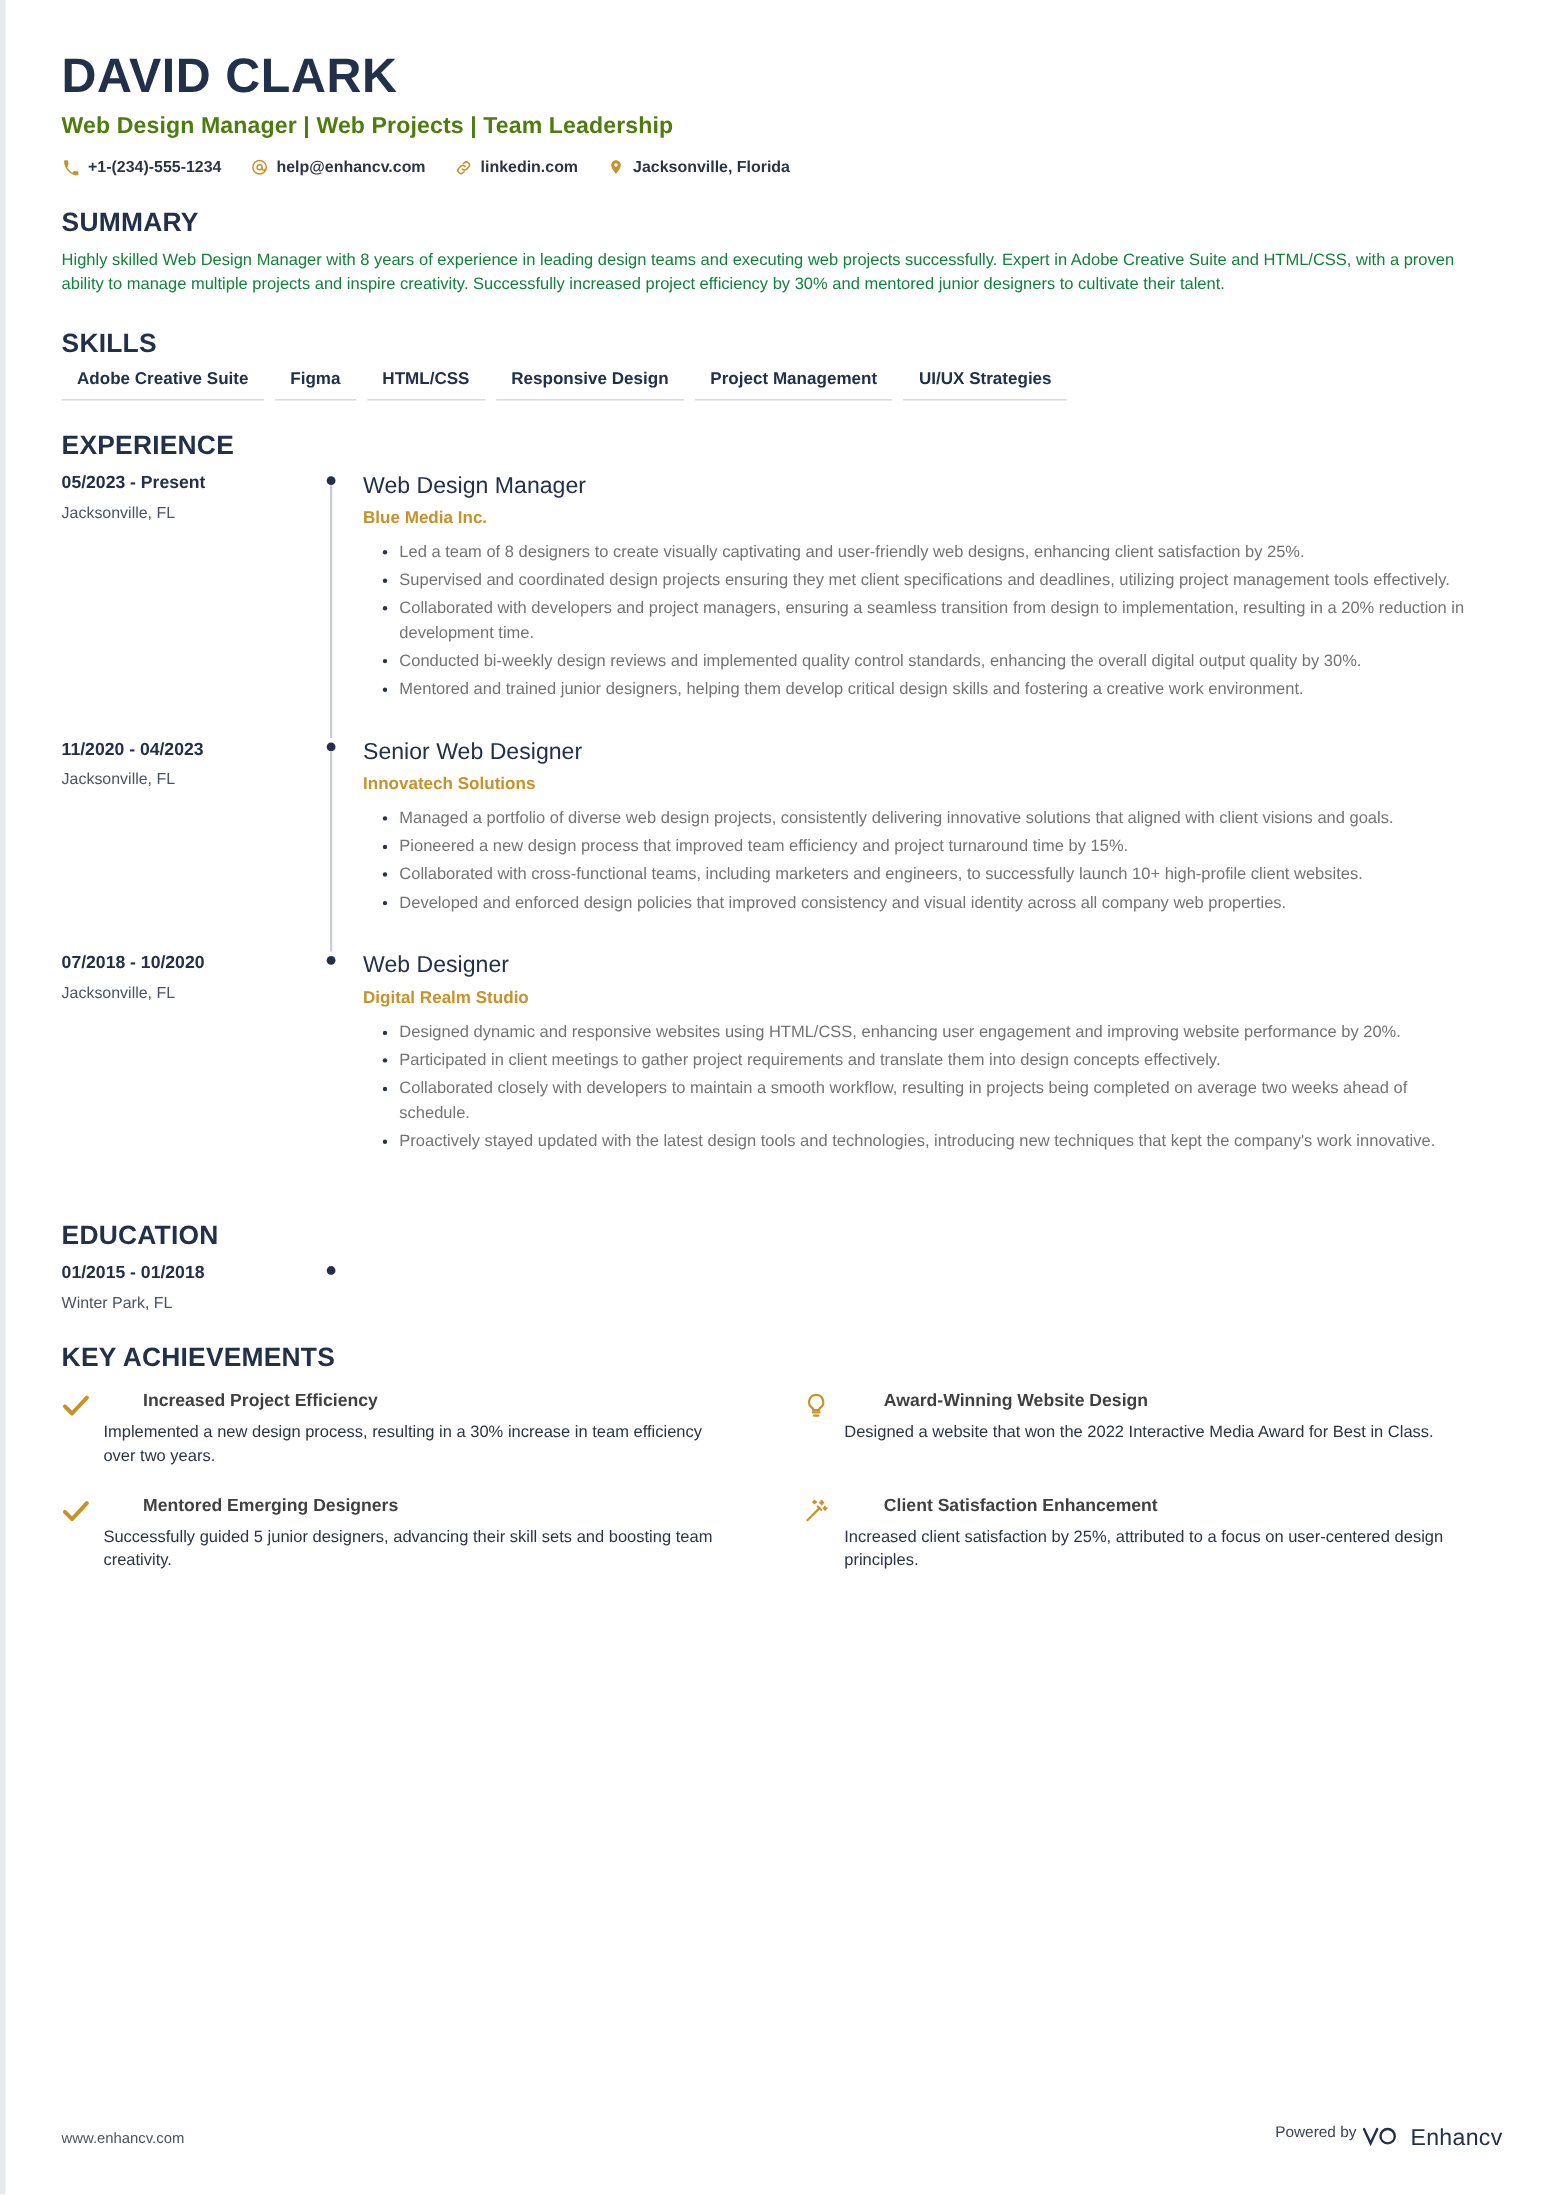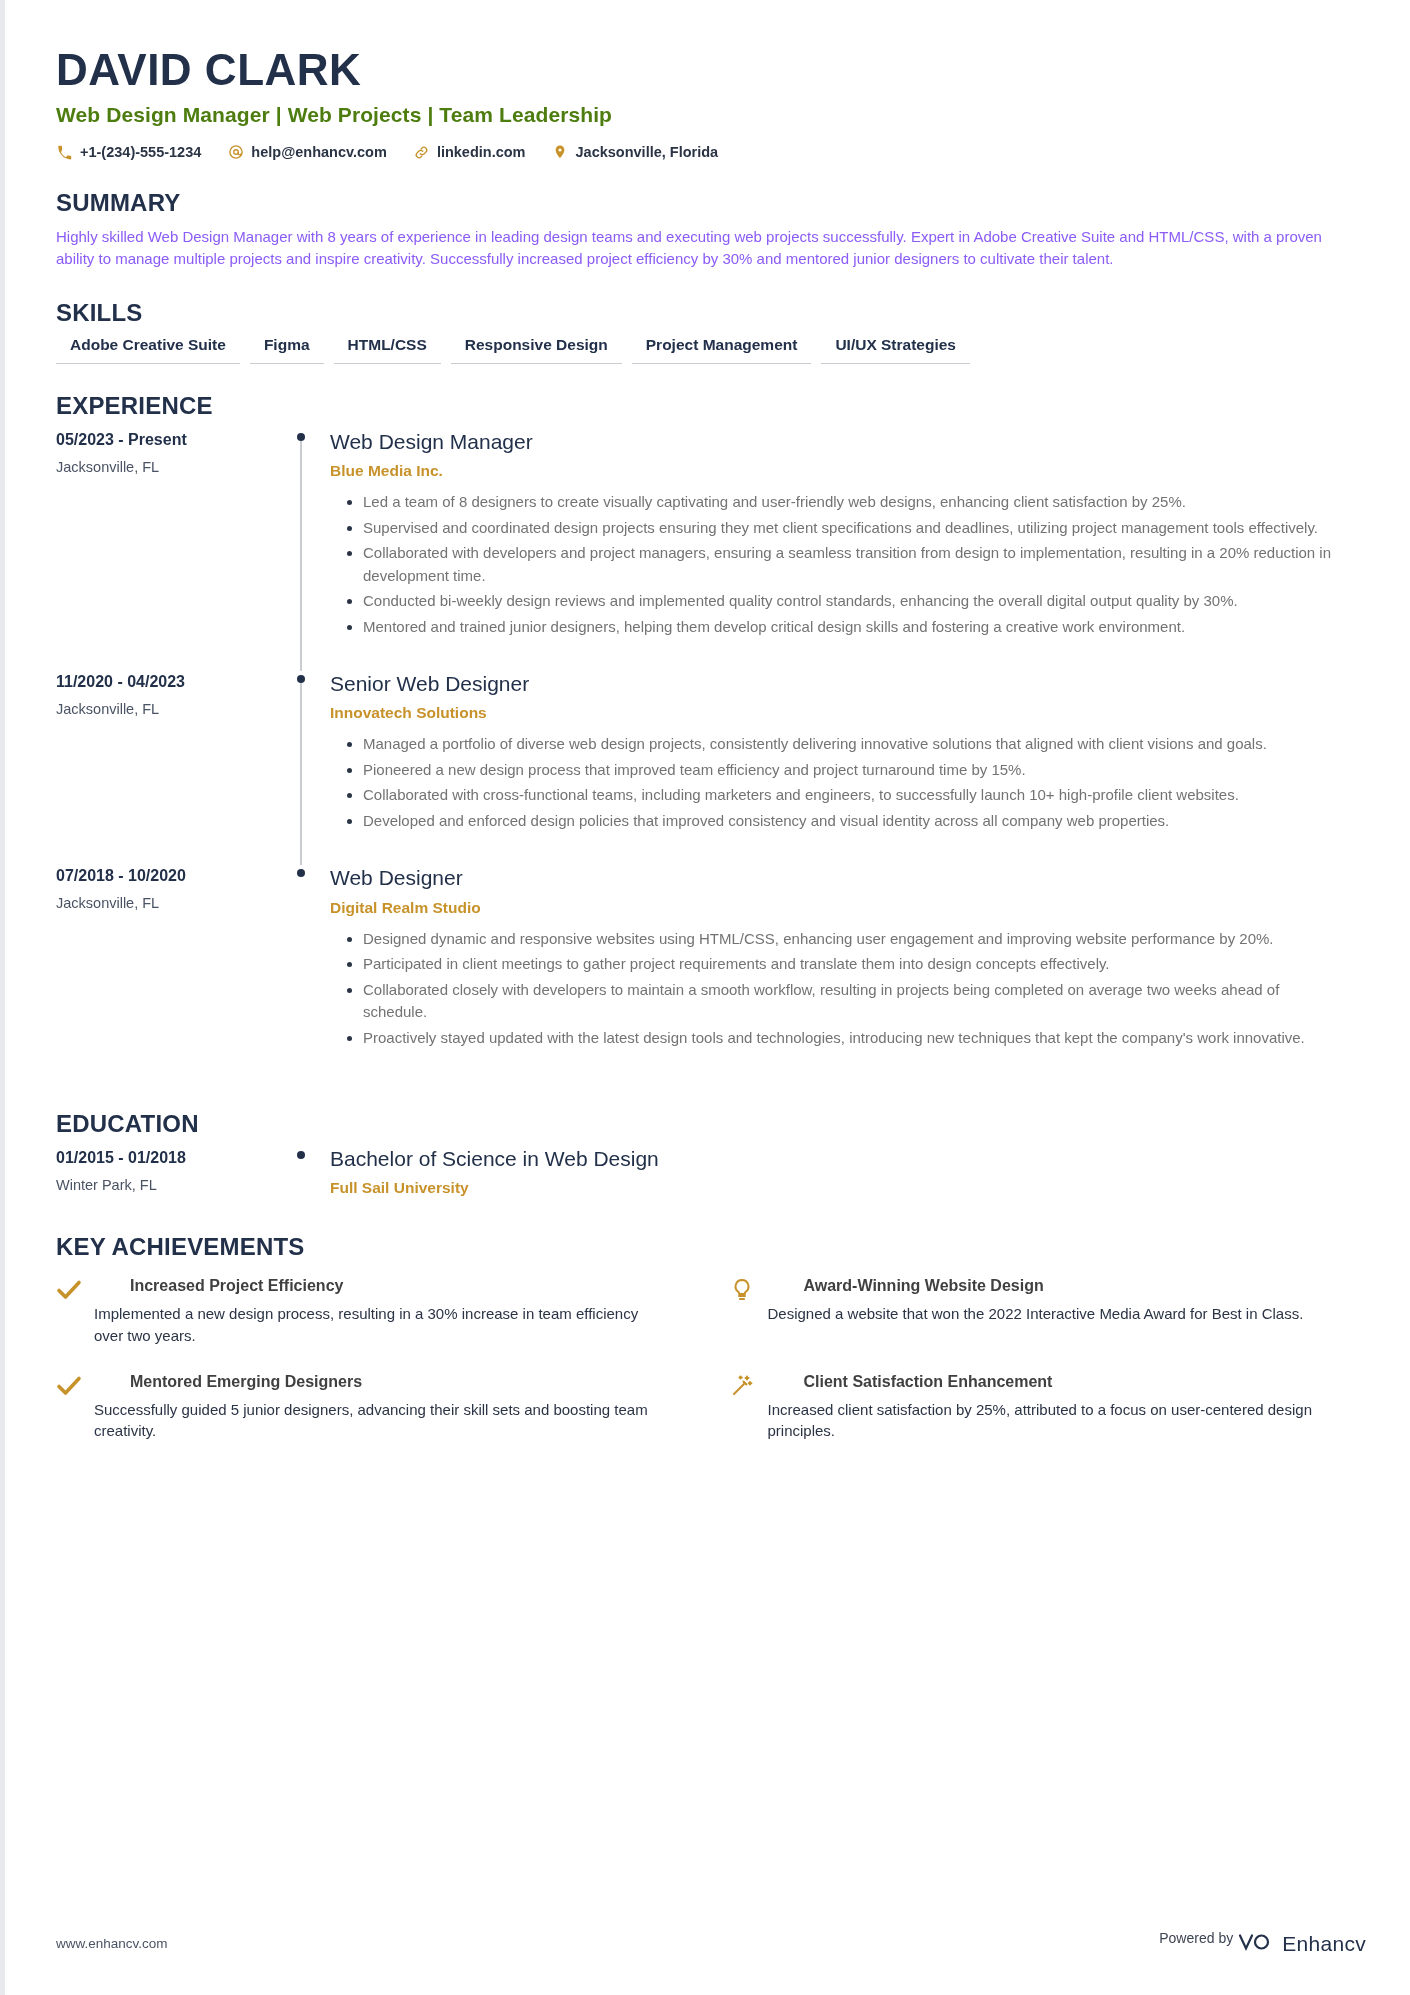--- a/index.html
+++ b/index.html
@@ -60,21 +60,21 @@
   .sec-title {
     font-size: 24px;
     font-weight: bold;
     color: #22304a;
     letter-spacing: .2px;
     margin-bottom: 9px;
   }
   .summary-text {
     font-size: 15px;
     line-height: 1.52;
-    color: #8b5cf6;
+    color: #15803d;
     max-width: 1290px;
   }
 
   
   .skills {
     display: flex;
     flex-wrap: wrap;
     margin-top: 9px;
   }
   .skill {
@@ -339,24 +339,20 @@
     <div class="sec-title">EDUCATION</div>
     <div class="entry edu">
       <div class="meta">
         <div class="dates">01/2015 - 01/2018</div>
         <div class="place">Winter Park, FL</div>
       </div>
       <div class="timeline">
         <div class="dot"></div>
 
       </div>
-      <div class="body">
-        <div class="degree">Bachelor of Science in Web Design</div>
-        <div class="school">Full Sail University</div>
-      </div>
     </div>
   </div>
 
   <div class="section">
     <div class="sec-title">KEY ACHIEVEMENTS</div>
     <div class="ach-grid">
 
       <div class="ach">
         <div class="ach-ico">
           <svg width="26" height="24" viewBox="0 0 26 24" fill="none" stroke="currentColor" stroke-width="3.6" stroke-linecap="round" stroke-linejoin="round">

